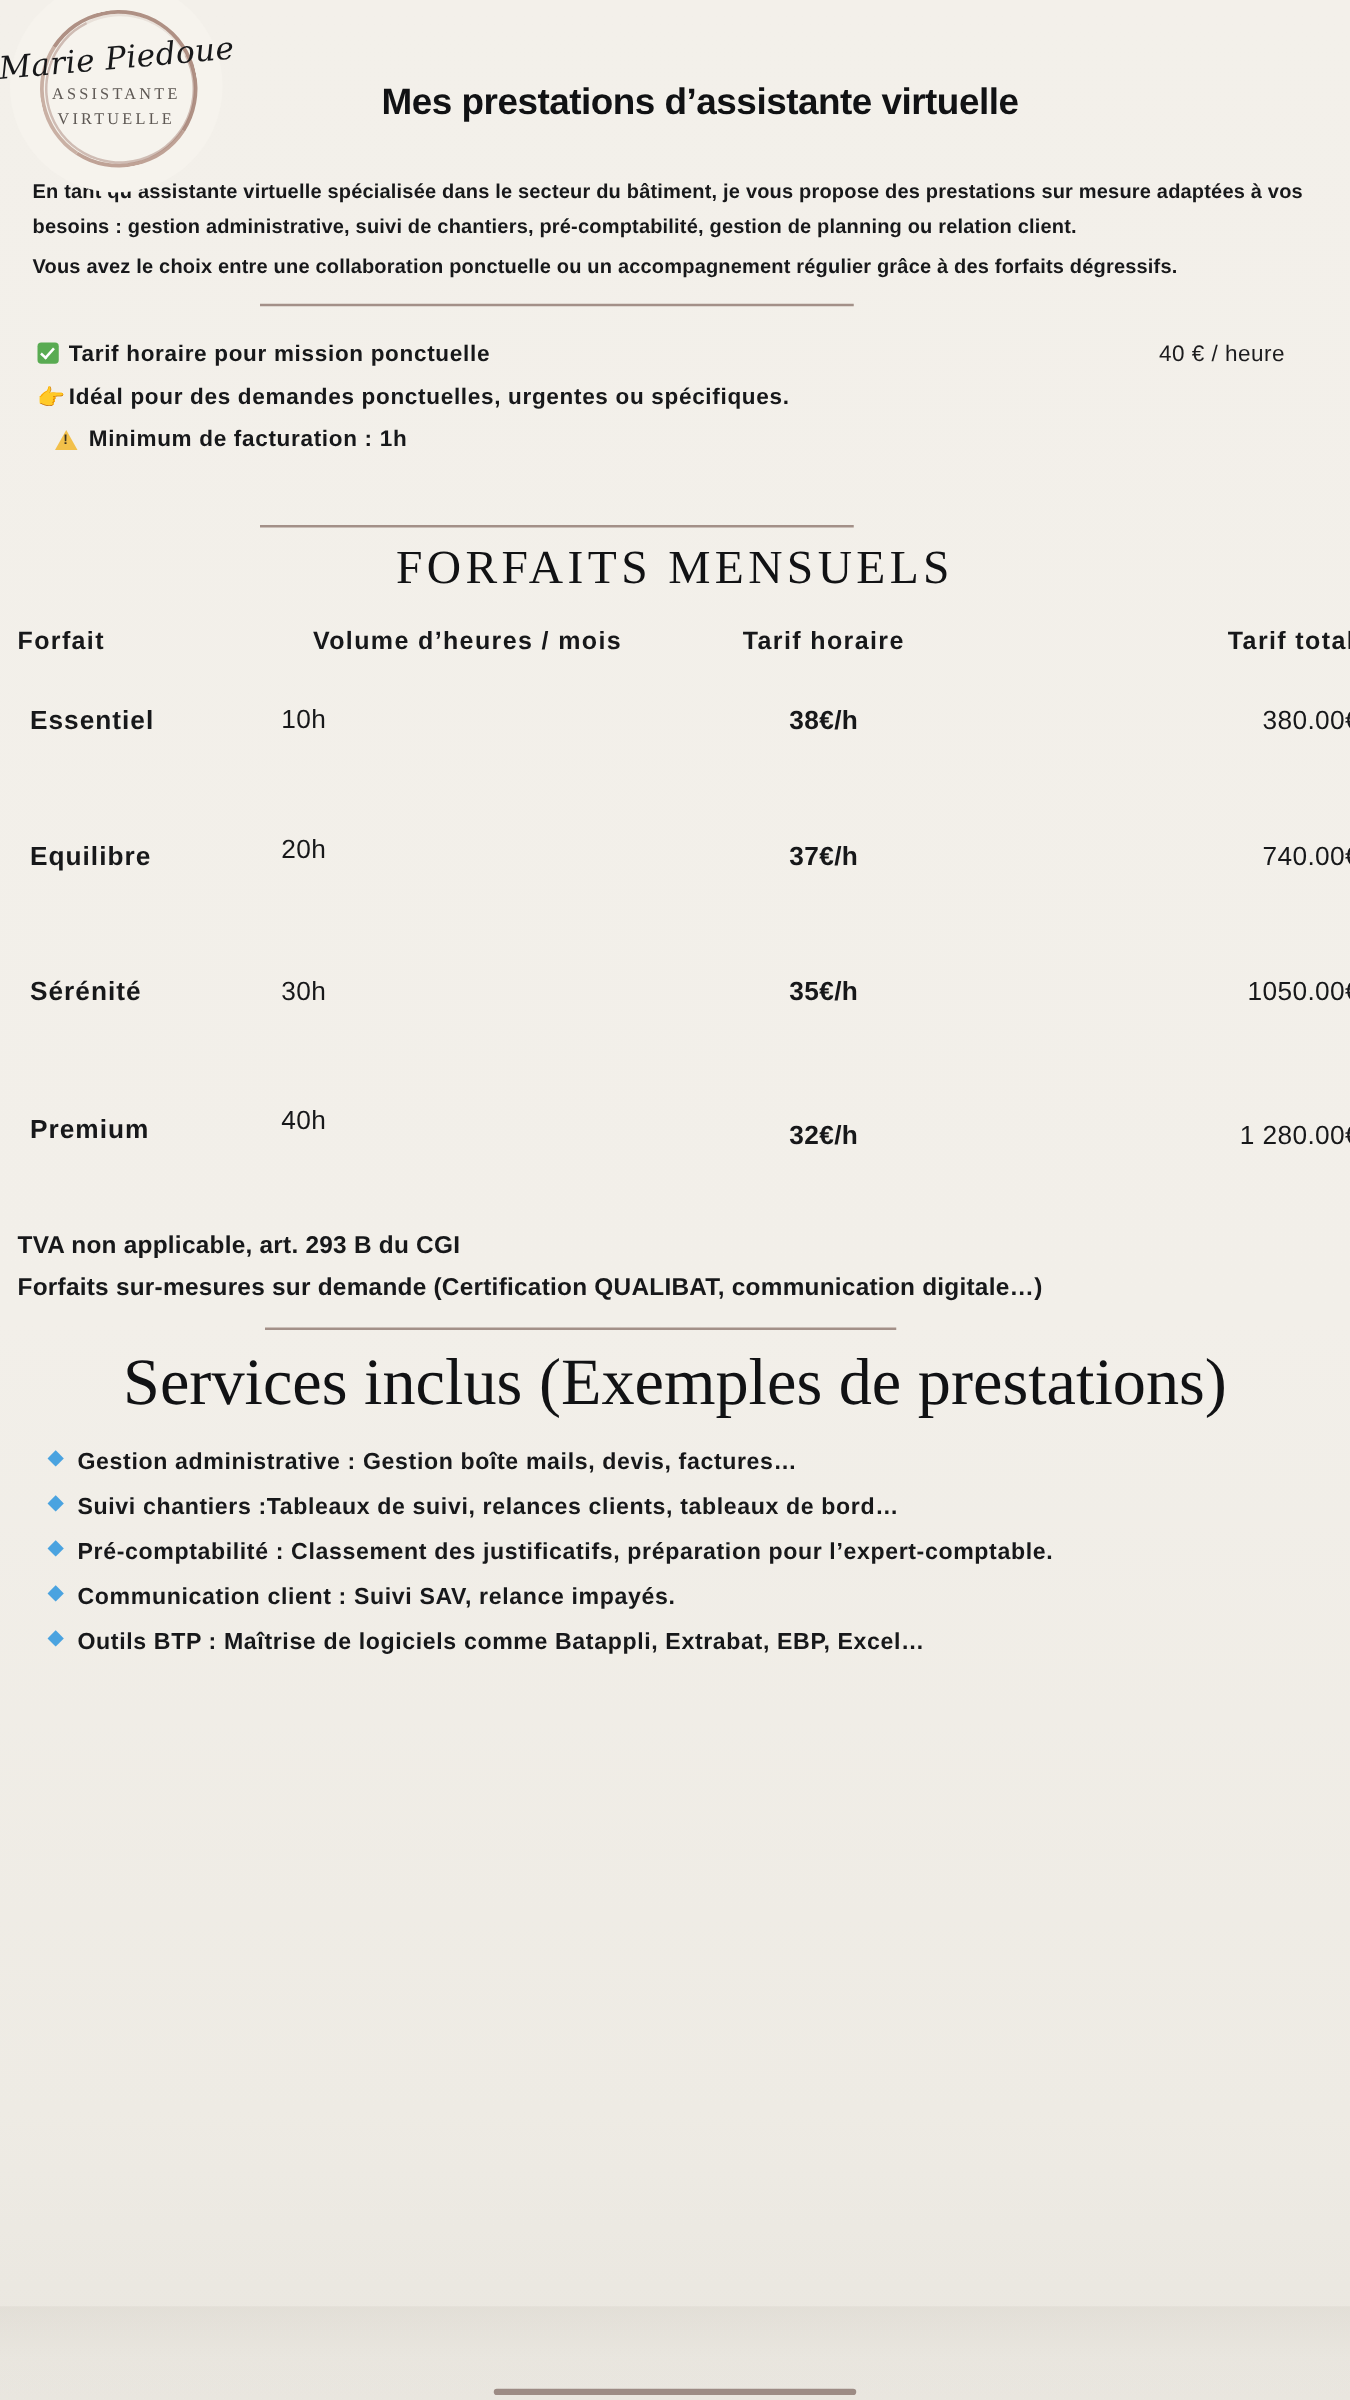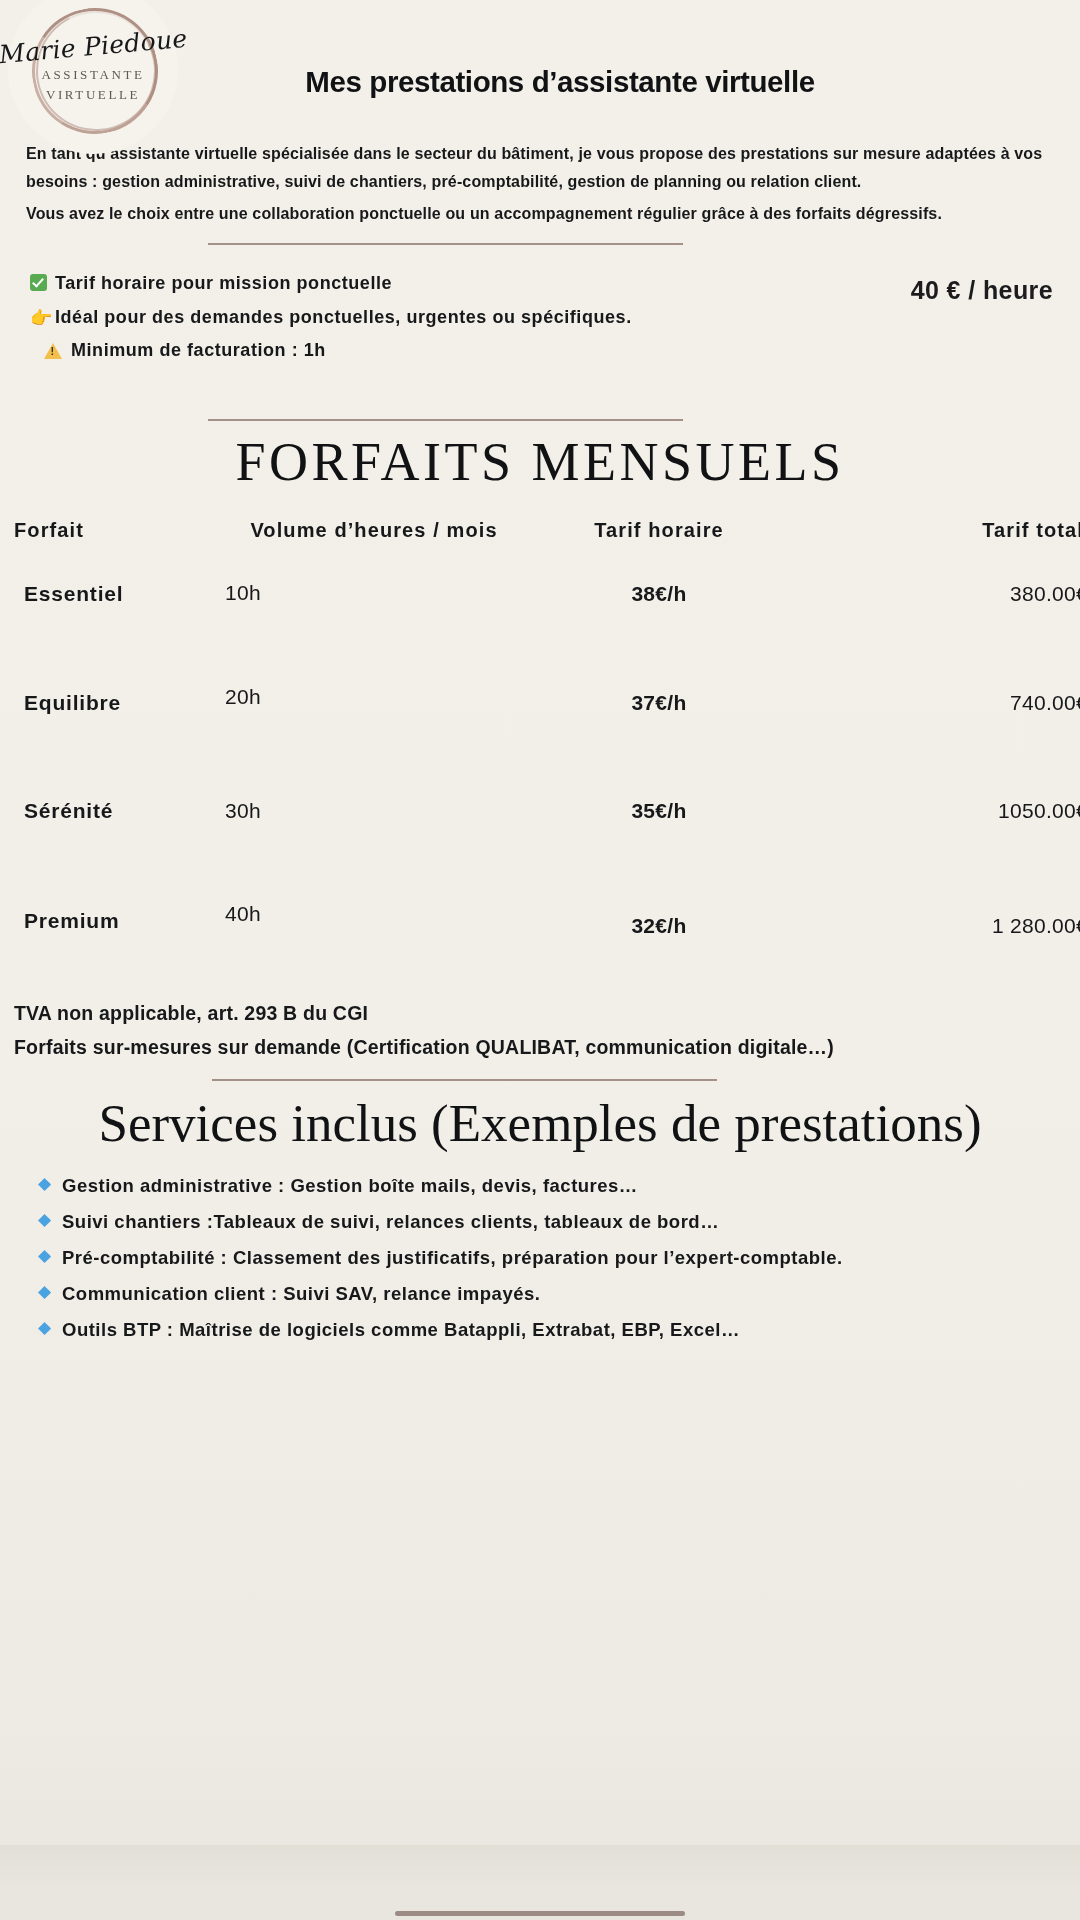--- a/index.html
+++ b/index.html
@@ -192,33 +192,33 @@
     left: -2.5px; top: 3px;
     font-size: 11px;
     font-weight: 700;
     color: #3a3020;
     font-family: "Liberation Sans", sans-serif;
     line-height: 1;
   }
   .hourly .indent { padding-left: 14px; }
   .rate-value {
     position: absolute;
-    right: 1px;
+    right: 26px;
     top: 0;
-    font-size: 25px;
-    font-weight: 700;
+    font-size: 18px;
+    font-weight: 400;
     letter-spacing: .4px;
     color: #1c1c1e;
   }
 
   
   .section-title-serif {
     text-align: center;
     font-family: "Liberation Serif", serif;
-    font-size: 54px;
+    font-size: 38px;
     letter-spacing: 3.5px;
     color: #111214;
     margin-top: 10px;
     font-weight: 400;
   }
   .section-title-serif.mixed {
     font-size: 53px;
     letter-spacing: 0px;
     margin-top: 12px;
   }

